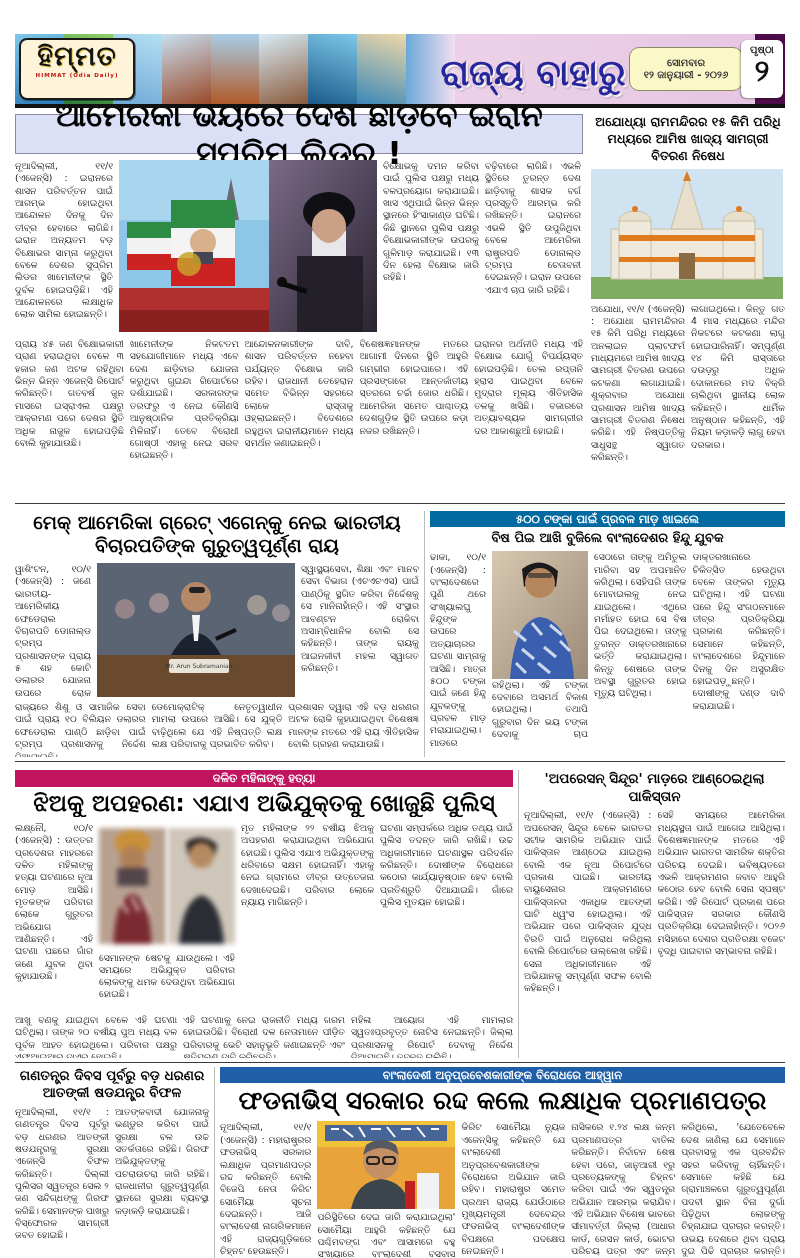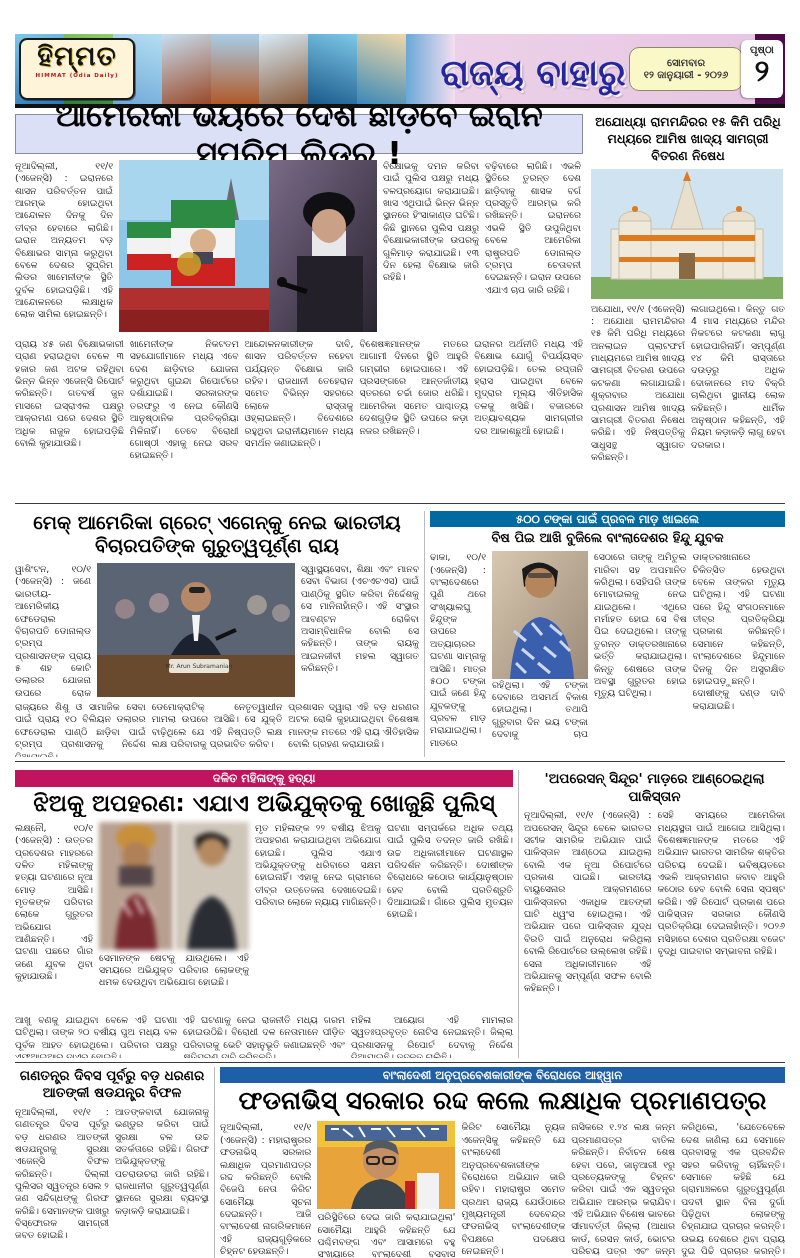--- a/index.html
+++ b/index.html
@@ -236,21 +236,21 @@
   </div>
 
   <hr class="rule">
 
   <div class="inner sec3">
     <div class="sec3-left">
       <div class="kicker" style="background:#c0155e">ଦଳିତ ମହିଳାଙ୍କୁ ହତ୍ୟା</div>
       <div class="hl">ଝିଅକୁ ଅପହରଣ: ଏଯାଏ ଅଭିଯୁକ୍ତକୁ ଖୋଜୁଛି ପୁଲିସ୍</div>
       <div class="row">
         <div class="col" style="width:78px;height:188px">ଲକ୍ଷ୍ନୌ, ୧୦/୧ (ଏଜେନ୍ସି) : ଉତ୍ତର ପ୍ରଦେଶର ମାହରରେ ଦଳିତ ମହିଳାଙ୍କୁ ହତ୍ୟା ଘଟଣାରେ ନୂଆ ମୋଡ଼ ଆସିଛି। ମୃତକଙ୍କ ପରିବାର ଲୋକେ ଗୁରୁତର ଅଭିଯୋଗ ଆଣିଛନ୍ତି। ଏହି ଘଟଣା ପଛରେ ଗାଁର ଜଣେ ଯୁବକ ଥିବା କୁହାଯାଉଛି।</div>
-        <div style="width:150px">
+        <div style="width:136px">
           <div style="display:flex;gap:2px">
             <svg class="photo blurwrap" width="74" height="128" viewBox="0 0 74 128">
               <rect width="74" height="128" fill="#b8a090"></rect>
               <ellipse cx="37" cy="16" rx="20" ry="14" fill="#c8903a"></ellipse>
               <circle cx="37" cy="34" r="14" fill="#b08058"></circle>
               <path d="M16 128 q2 -50 21 -56 q19 6 21 56 z" fill="#7a2a30"></path>
               <path d="M24 80 l8 14 M36 76 l8 16 M48 80 l8 14" stroke="#e0c8c8" stroke-width="3" fill="none"></path>
               <rect x="20" y="44" width="34" height="20" fill="#3a3038" opacity="0.8"></rect>
             </svg>
             <svg class="photo blurwrap" width="74" height="128" viewBox="0 0 74 128">

